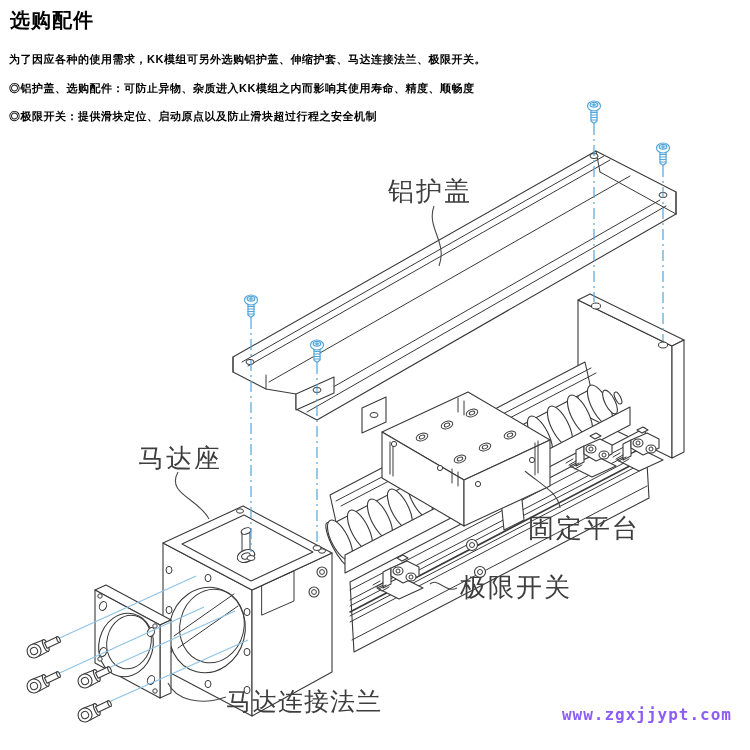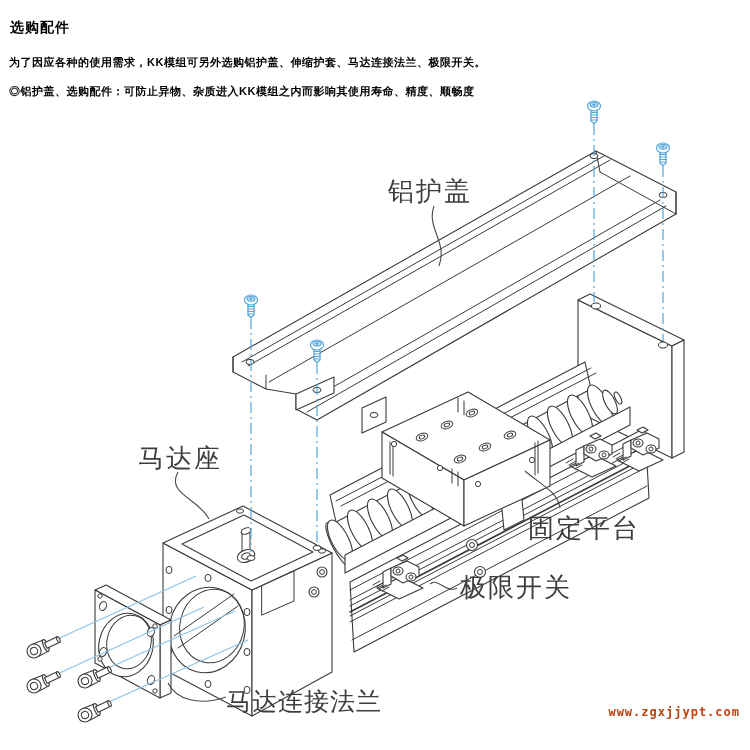--- a/index.html
+++ b/index.html
@@ -1,45 +1,46 @@
 <!DOCTYPE html>
 <html><head>
 <meta charset="utf-8">
 <style>
   html,body{margin:0;padding:0;}
   body{
     width:750px;height:750px;position:relative;background:#ffffff;overflow:hidden;
     font-family:"Liberation Sans", sans-serif;
   }
   .textblock{position:absolute;left:9px;top:7px;width:737px;color:#000;}
-  .doc-title{font-size:14px;font-weight:bold;letter-spacing:1px;margin:12px 0 11px 1px;}
+  .doc-title{font-size:20px;font-weight:bold;letter-spacing:1px;margin:0 0 11px 1px;}
   .doc-line{font-size:11px;font-weight:bold;letter-spacing:0.5px;line-height:28.6px;margin:0;white-space:nowrap;}
   svg{position:absolute;left:0;top:0;}
   .part{fill:#ffffff;stroke:#3a3a3a;stroke-width:1.1;stroke-linejoin:round;stroke-linecap:round;}
   .ln{fill:none;stroke:#3a3a3a;stroke-width:1;stroke-linejoin:round;stroke-linecap:round;}
   .lnb{fill:none;stroke:#3a3a3a;stroke-width:1.6;stroke-linecap:round;}
   .hole{fill:#ffffff;stroke:#3a3a3a;stroke-width:1;}
   .bluefill{fill:#ffffff;stroke:#54a6da;stroke-width:1.2;stroke-linejoin:round;stroke-linecap:round;}
   .axis{fill:none;stroke:#54a6da;stroke-width:1.2;stroke-dasharray:11 4 2 4;}
   .diag{fill:none;stroke:#8cc2e6;stroke-width:1.1;}
   .leader{fill:none;stroke:#4a4a4a;stroke-width:1.1;}
   .plabel{font-family:"Liberation Serif", serif;font-size:26px;fill:#3e3e3e;letter-spacing:2px;}
   .plabel.small{font-size:25px;letter-spacing:1px;}
   .watermark{
-    position:absolute;right:10px;top:705px;color:#c2410c;
-    font-family:"DejaVu Sans Mono", monospace;font-size:12px;font-weight:bold;letter-spacing:1px;
+    position:absolute;right:18px;top:705px;color:#8b5cf6;
+    font-family:"DejaVu Sans Mono", monospace;font-size:16px;font-weight:bold;letter-spacing:1px;
   }
 </style>
 </head>
 <body>
 
 <div class="textblock">
   <p class="doc-title">选购配件</p>
   <p class="doc-line">为了因应各种的使用需求，KK模组可另外选购铝护盖、伸缩护套、马达连接法兰、极限开关。</p>
   <p class="doc-line">◎铝护盖、选购配件：可防止异物、杂质进入KK模组之内而影响其使用寿命、精度、顺畅度</p>
+  <p class="doc-line">◎极限开关：提供滑块定位、启动原点以及防止滑块超过行程之安全机制</p>
 </div>
 
 <svg width="750" height="750" viewBox="0 0 750 750">
   <defs>
 
     <g id="bscrew">
       <path class="bluefill" d="M-3,3 L-3,15 L0,17.5 L3,15 L3,3 Z"></path>
       <path class="diag" style="stroke:#54a6da" d="M-3.6,6.5 L3.6,6.5 M-3.6,9 L3.6,9 M-3.6,11.5 L3.6,11.5 M-3.6,14 L3.6,14"></path>
       <ellipse class="bluefill" cx="0" cy="0" rx="6.5" ry="5"></ellipse>
       <ellipse class="bluefill" cx="0" cy="-1.2" rx="3.8" ry="2.4"></ellipse>

